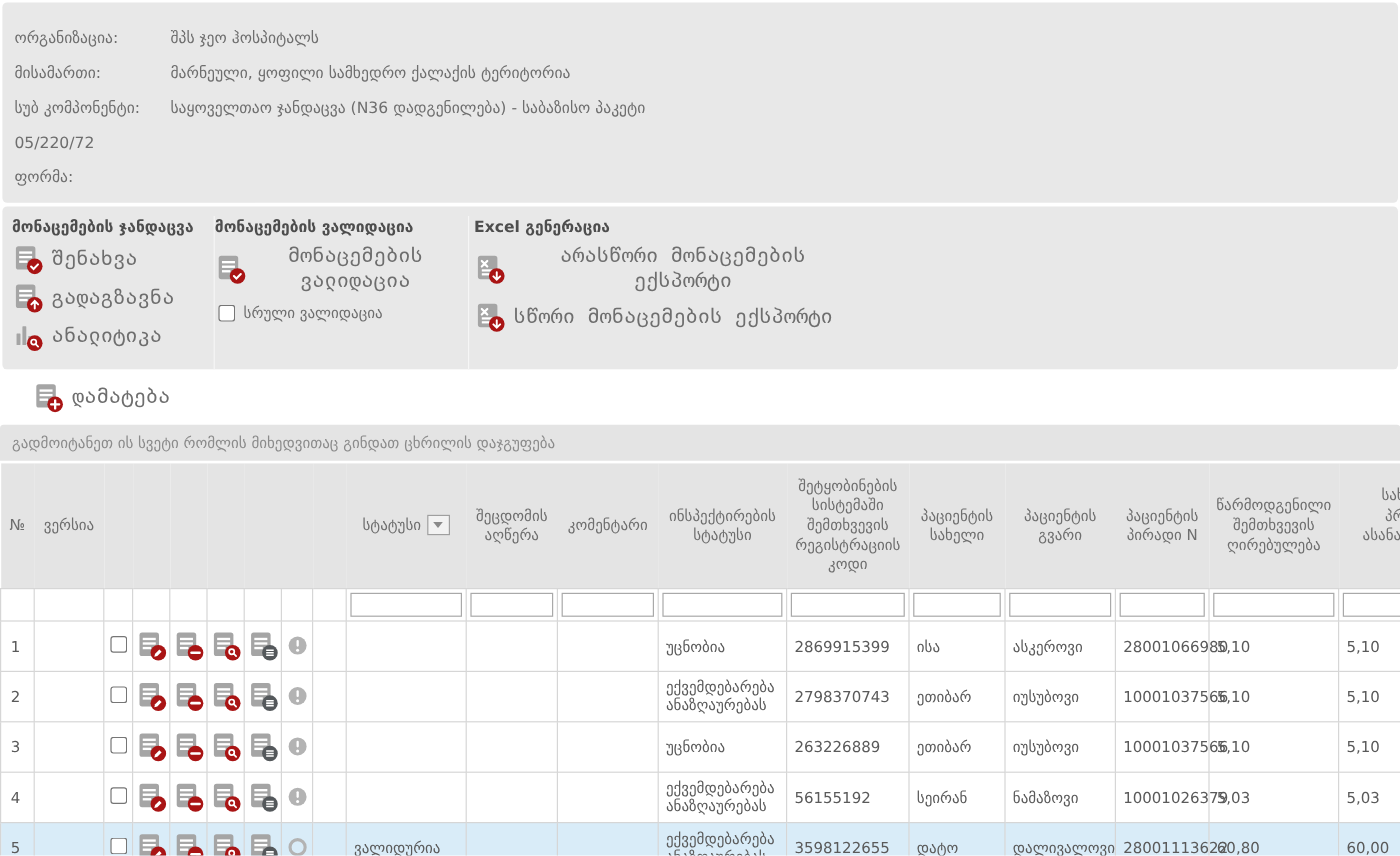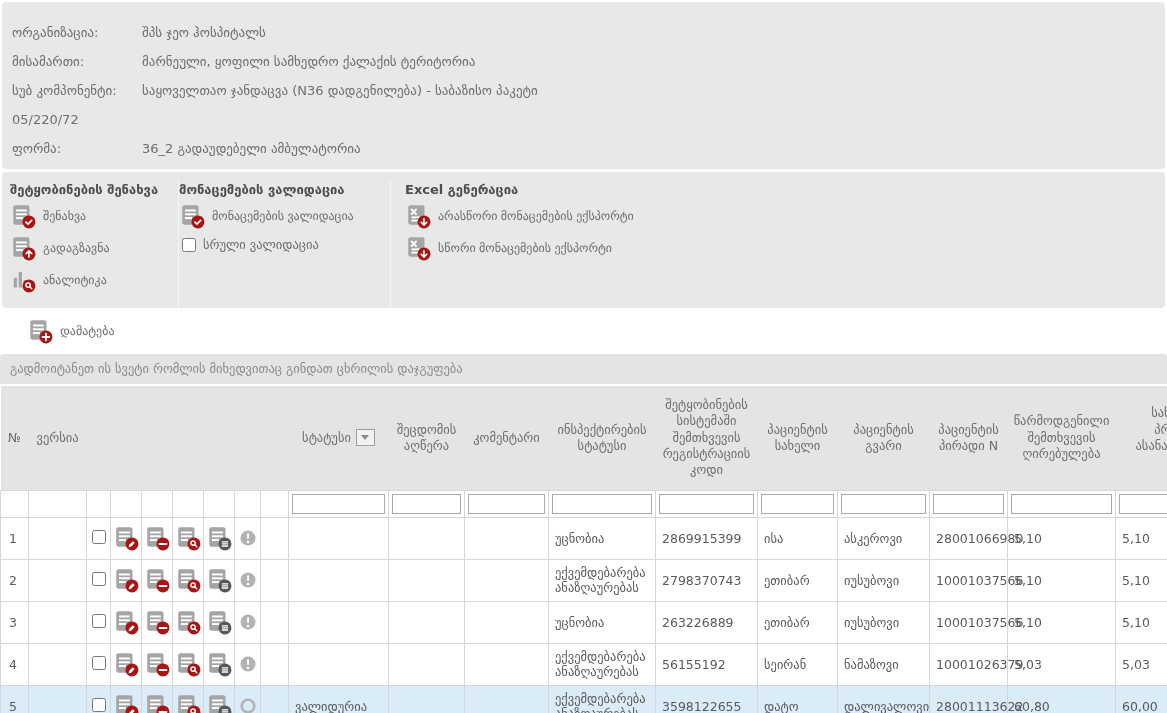--- a/index.html
+++ b/index.html
@@ -14,25 +14,25 @@
   .info-row .lbl { width:130px; flex:0 0 130px; }
   .info-row .val { color:#6e6e6e; }
 
   
   .actions-panel { background:#e8e8e8; border-radius:4px; margin:3px 2px 0 2px;
     display:flex; height:136px; padding:8px 0 0 8px; }
   .group { padding-right:10px; }
   .group + .group { border-left:1px solid #f6f6f6; }
   .g1 { width:168px; }
   .g2 { width:212px; }
-  .g3 { width:330px; padding-left:14px; }
+  .g3 { width:330px; padding-left:4px; }
   .group h3 { font-size:13px; color:#4d4d4d; font-weight:bold; margin:2px 0 6px 0; }
   .action-btn { display:flex; align-items:center; gap:7px; margin:4px 0 6px 0;
-    font-size:12px; color:#6e6e6e; cursor:pointer; background:none; border:none;
-    font-family:Liberation Sans, sans-serif; }
+    font-size:17px; color:#6e6e6e; cursor:pointer; background:none; border:none;
+    font-family:Liberation Mono, monospace; }
   .icon24 { width:26px; height:26px; flex:0 0 26px; display:block; }
   .chk-row { display:flex; align-items:center; gap:7px; margin:8px 0 0 3px;
     font-size:12.5px; color:#6e6e6e; }
   .chk-row input { width:14px; height:14px; }
 
   
   .toolbar { background:#fff; height:46px; display:flex; align-items:center;
     gap:22px; padding-left:10px; }
   .toolbar .action-btn { margin:17px; }
 
@@ -146,27 +146,26 @@
     </div>
     <div class="info-row">
       <span class="lbl">სუბ კომპონენტი:</span>
       <span class="val">საყოველთაო ჯანდაცვა (N36 დადგენილება) - საბაზისო პაკეტი</span>
     </div>
     <div class="info-row">
       <span class="val">05/220/72</span>
     </div>
     <div class="info-row">
       <span class="lbl">ფორმა:</span>
-      <span class="val">36_2 გადაუდებელი ამბულატორია</span>
     </div>
   </section>
 
   <section class="actions-panel">
     <div class="group g1">
-      <h3>შეტყობინების შენახვა</h3>
+      <h3>მონაცემების ჯანდაცვა</h3>
       <button class="action-btn">
         <span>
             <svg class="icon24" viewBox="0 0 24 24">
               <use href="#doc-base"></use>
               <use href="#badge-check"></use>
             </svg>
           </span>
         <span>შენახვა</span>
       </button>
       <button class="action-btn">

